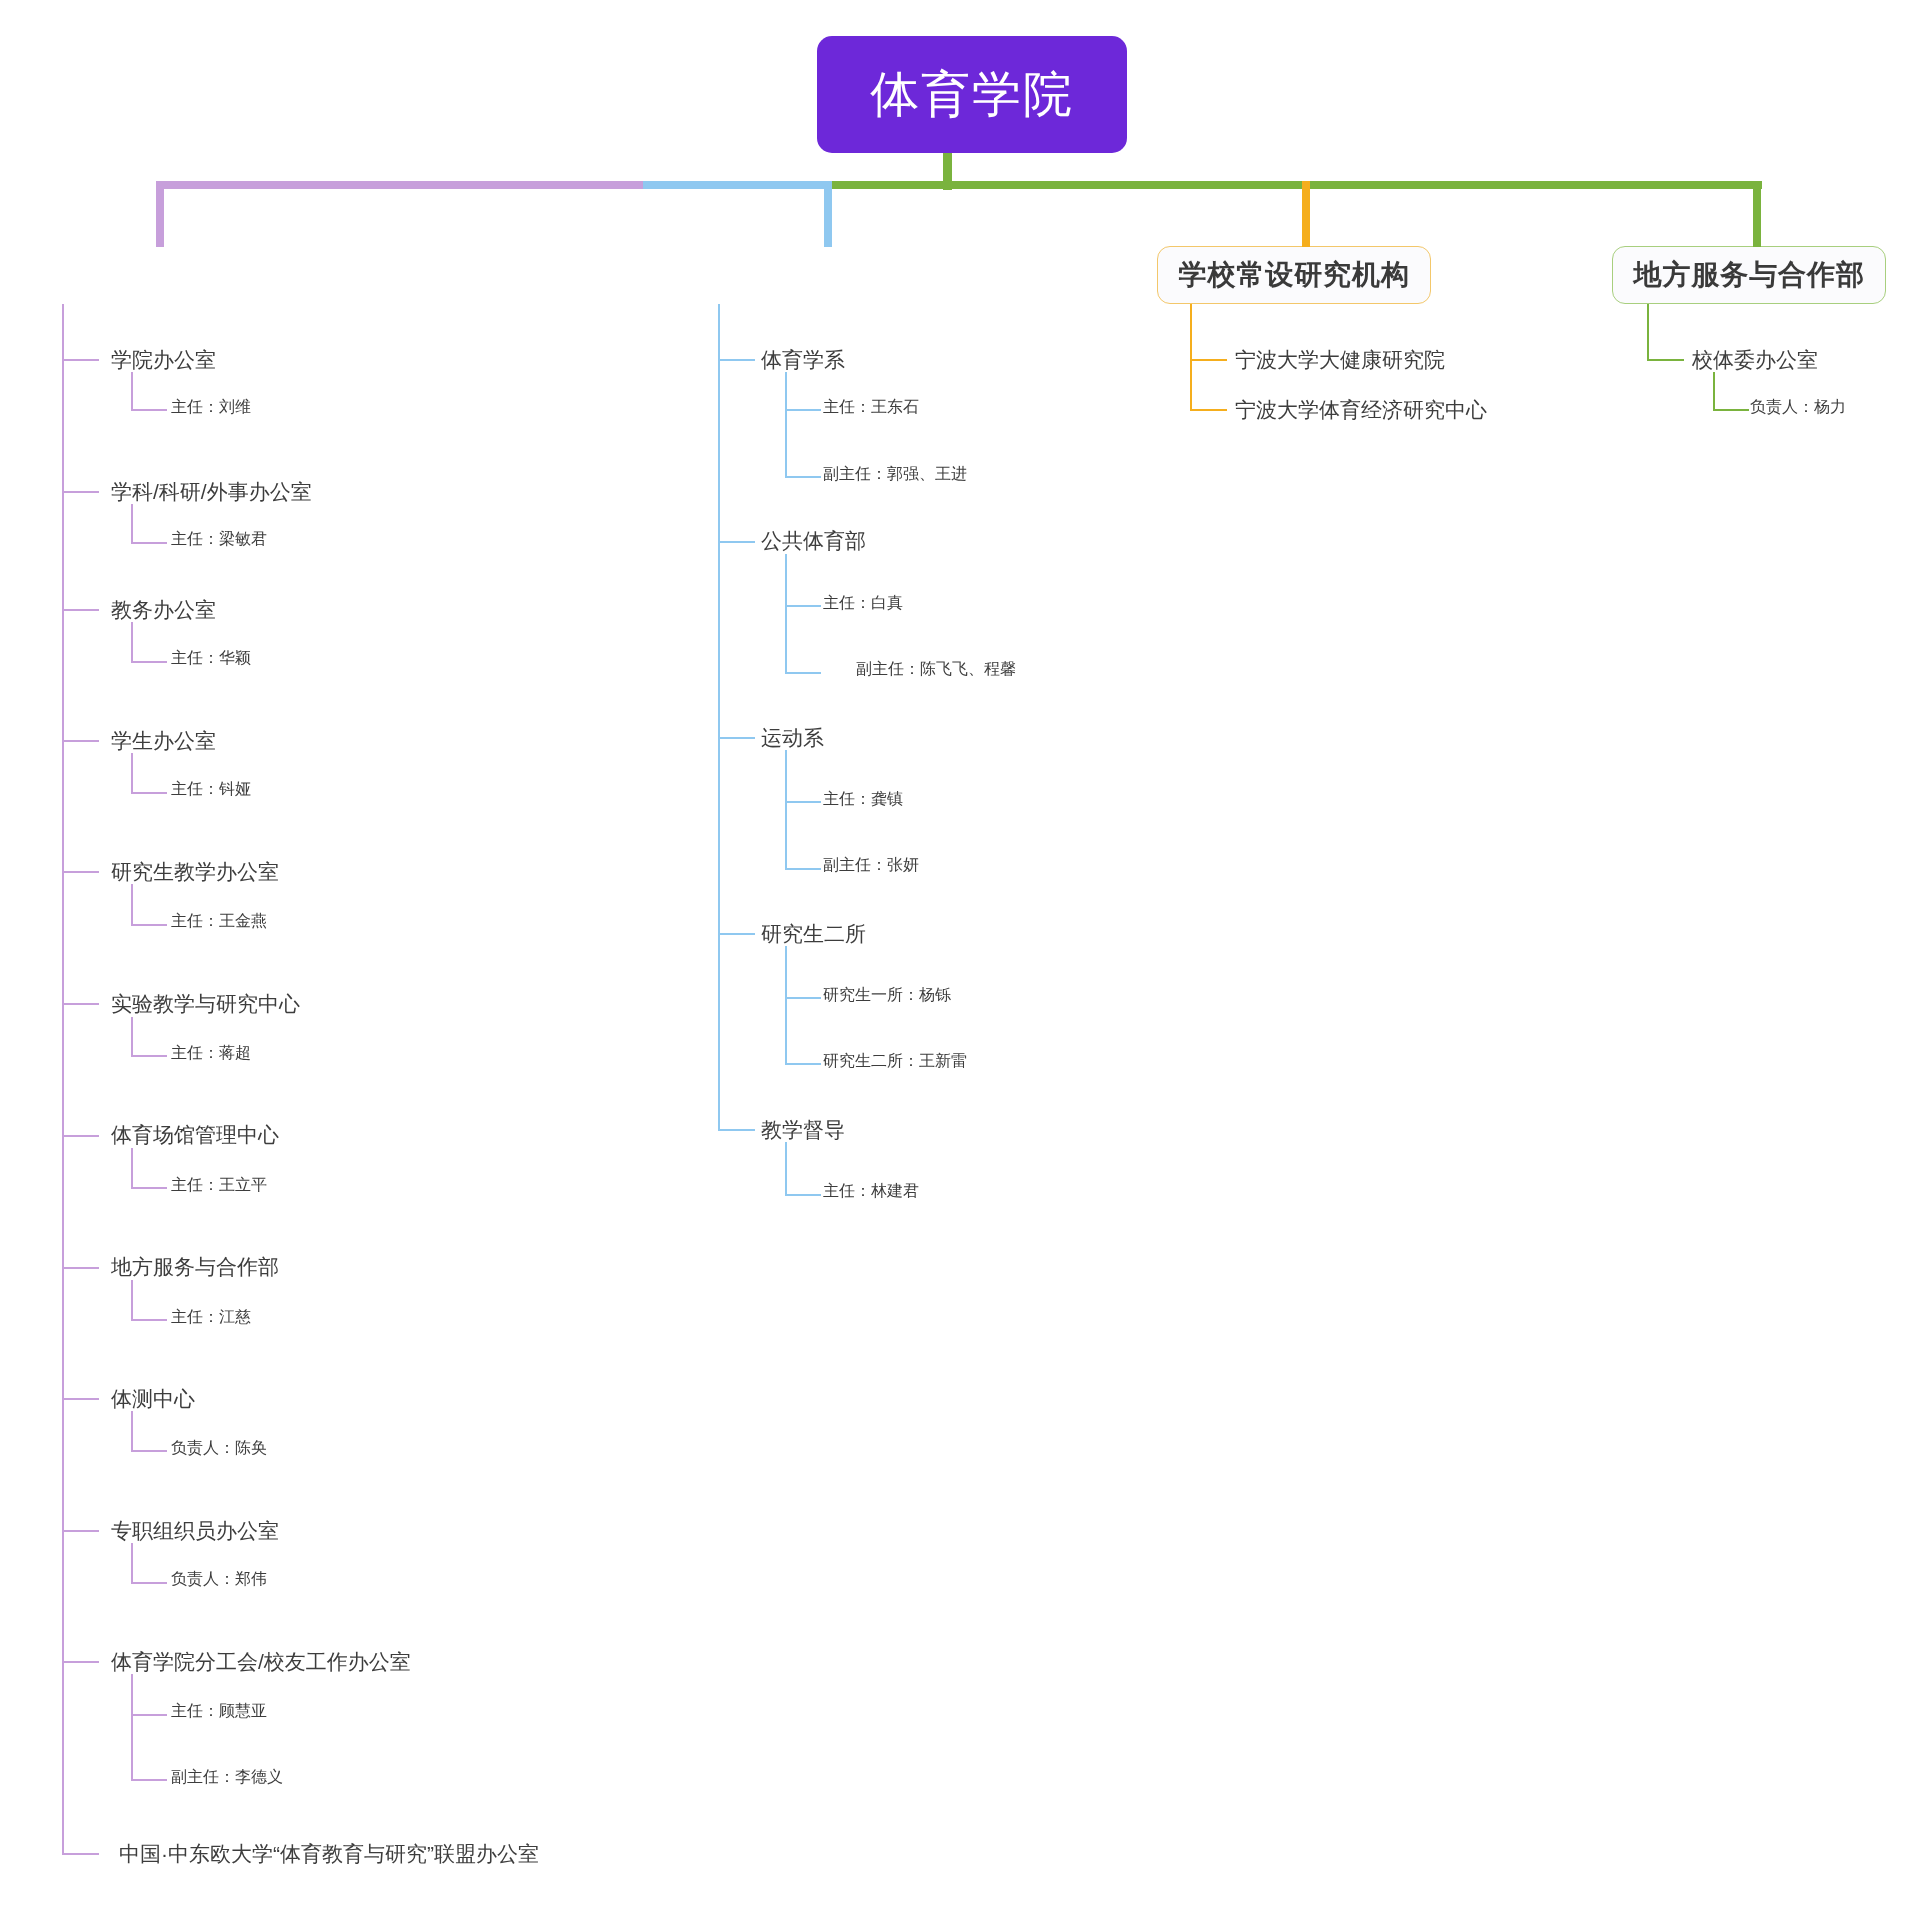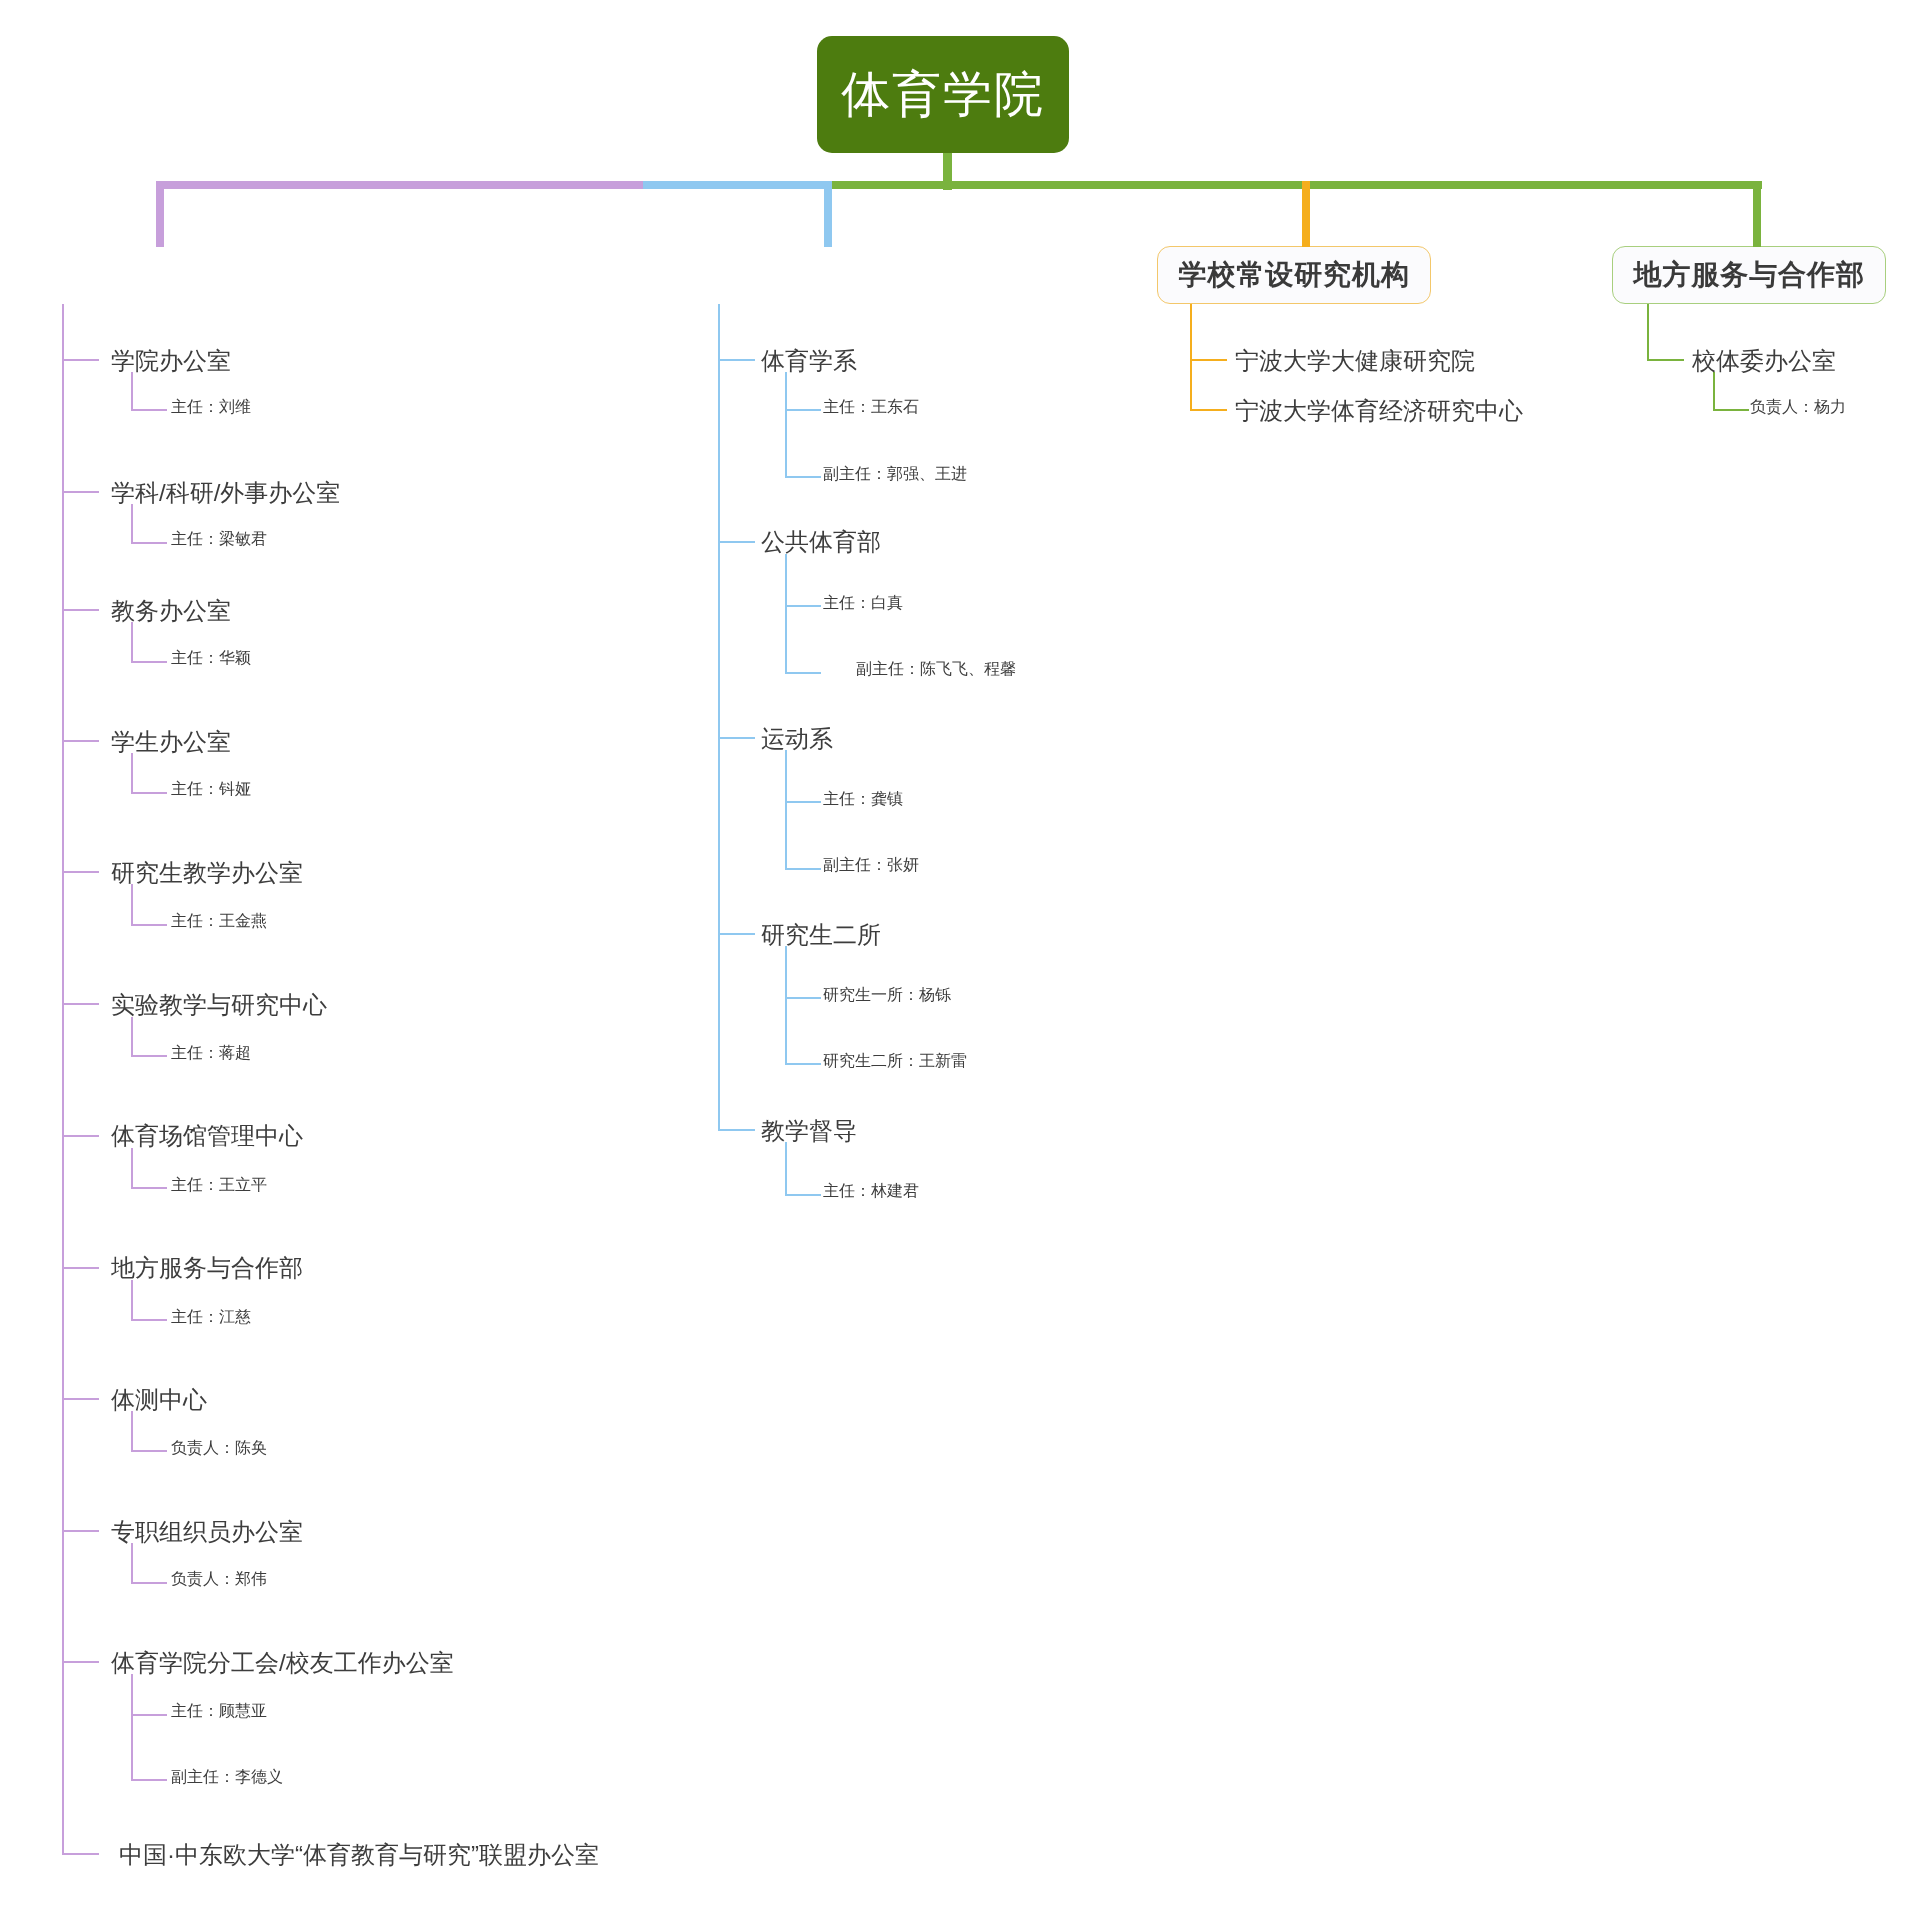--- a/index.html
+++ b/index.html
@@ -21,23 +21,23 @@
     left: 0; top: 0;
     width: 1919px;
     height: 1927px;
   }
 
   
   .root-node {
     position: absolute;
     left: 817px;
     top: 36px;
-    width: 252px;
+    width: 310px;
     height: 117px;
-    background: #4d7c0f;
+    background: #6d28d9;
     border-radius: 15px;
     display: flex;
     align-items: center;
     justify-content: center;
     box-sizing: border-box;
   }
   .root-node .root-label {
     color: #ffffff;
     font-size: 49px;
     letter-spacing: 1.9px;
@@ -76,21 +76,21 @@
   }
 
   
   .leaf {
     position: absolute;
     font-size: 19.7px;
     color: #3d3d3d;
     white-space: nowrap;
     line-height: 1;
   }
-  .leaf.l2 { font-size: 24px; }
+  .leaf.l2 { font-size: 21px; }
   .leaf.l3 { font-size: 16px; }
 </style>
 </head>
 <body>
 
 <div id="canvas">
 
   <div class="root-node">
     <span class="root-label">体育学院</span>
   </div>

